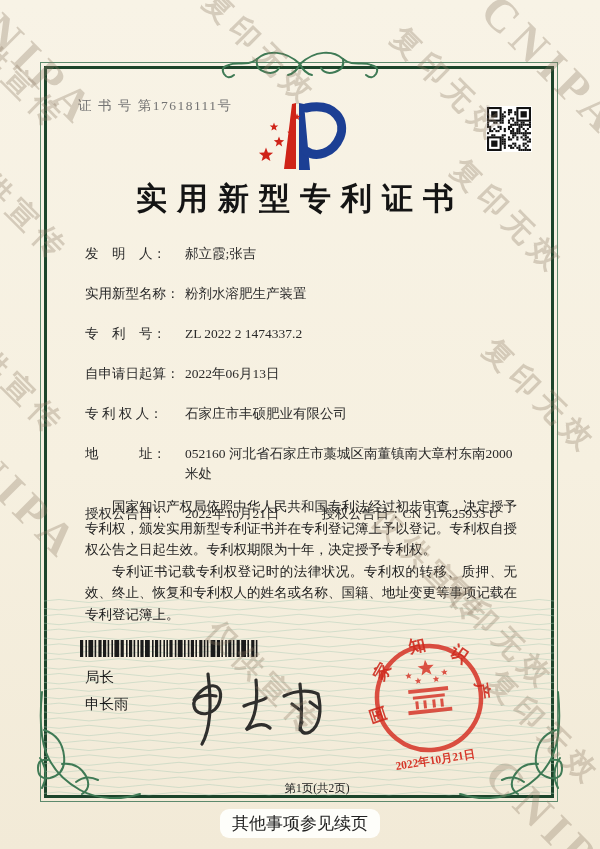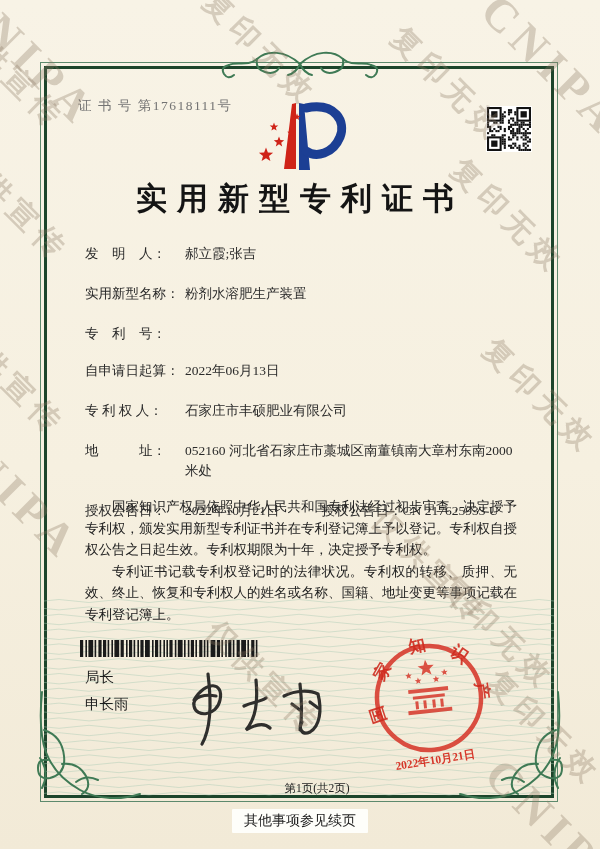--- a/index.html
+++ b/index.html
@@ -31,22 +31,22 @@
   #paras{position:absolute;left:85px;top:496px;width:432px;font-size:13.5px;
     line-height:21.5px;text-align:justify;color:#222;z-index:2;}
   #paras p{margin:0;text-indent:2em;}
   
   #barcode{position:absolute;left:80px;top:640px;z-index:2;}
   #director{position:absolute;left:85px;top:664px;font-size:14.5px;line-height:27px;color:#1e1e1e;z-index:2;}
   #signature{position:absolute;left:172px;top:666px;z-index:3;}
   #seal{position:absolute;left:347px;top:616px;z-index:3;transform:rotate(-6deg);}
   #page-num{position:absolute;left:17px;top:781px;width:100%;text-align:center;font-size:11.5px;color:#222;z-index:2;}
   #continuation{position:absolute;left:0;top:809px;width:100%;text-align:center;z-index:2;}
-  #continuation span{display:inline-block;background:rgba(255,255,253,.92);border-radius:1px;
-    padding:3px 12px;font-size:14px;color:#222;}
+  #continuation span{display:inline-block;background:rgba(255,255,253,.92);border-radius:9px;
+    padding:3px 12px;font-size:17px;color:#222;}
   
   #ornament-top{position:absolute;left:205px;top:46px;z-index:2;}
   .corner{position:absolute;z-index:2;}
   #corner-left{left:28px;top:686px;}
   #corner-right{right:28px;top:686px;transform:scaleX(-1);}
   .orn path{stroke:#3f7a55;fill:none;stroke-width:2;stroke-linecap:round;}
   
   #watermark-layer{position:absolute;inset:0;z-index:4;pointer-events:none;}
   .wm{position:absolute;transform:rotate(45deg);transform-origin:left top;
     color:rgba(139,122,99,.32);letter-spacing:7px;font-weight:bold;white-space:nowrap;
@@ -283,20 +283,21 @@
   <div class="row">
     <span class="lbl">发　明　人：</span>
     <span class="val">郝立霞;张吉</span>
   </div>
   <div class="row">
     <span class="lbl">实用新型名称：</span>
     <span class="val">粉剂水溶肥生产装置</span>
   </div>
   <div class="row">
     <span class="lbl">专　利　号：</span>
+    <span class="val">ZL 2022 2 1474337.2</span>
   </div>
   <div class="row">
     <span class="lbl">自申请日起算：</span>
     <span class="val">2022年06月13日</span>
   </div>
   <div class="row">
     <span class="lbl">专 利 权 人：</span>
     <span class="val">石家庄市丰硕肥业有限公司</span>
   </div>
   <div class="row">

